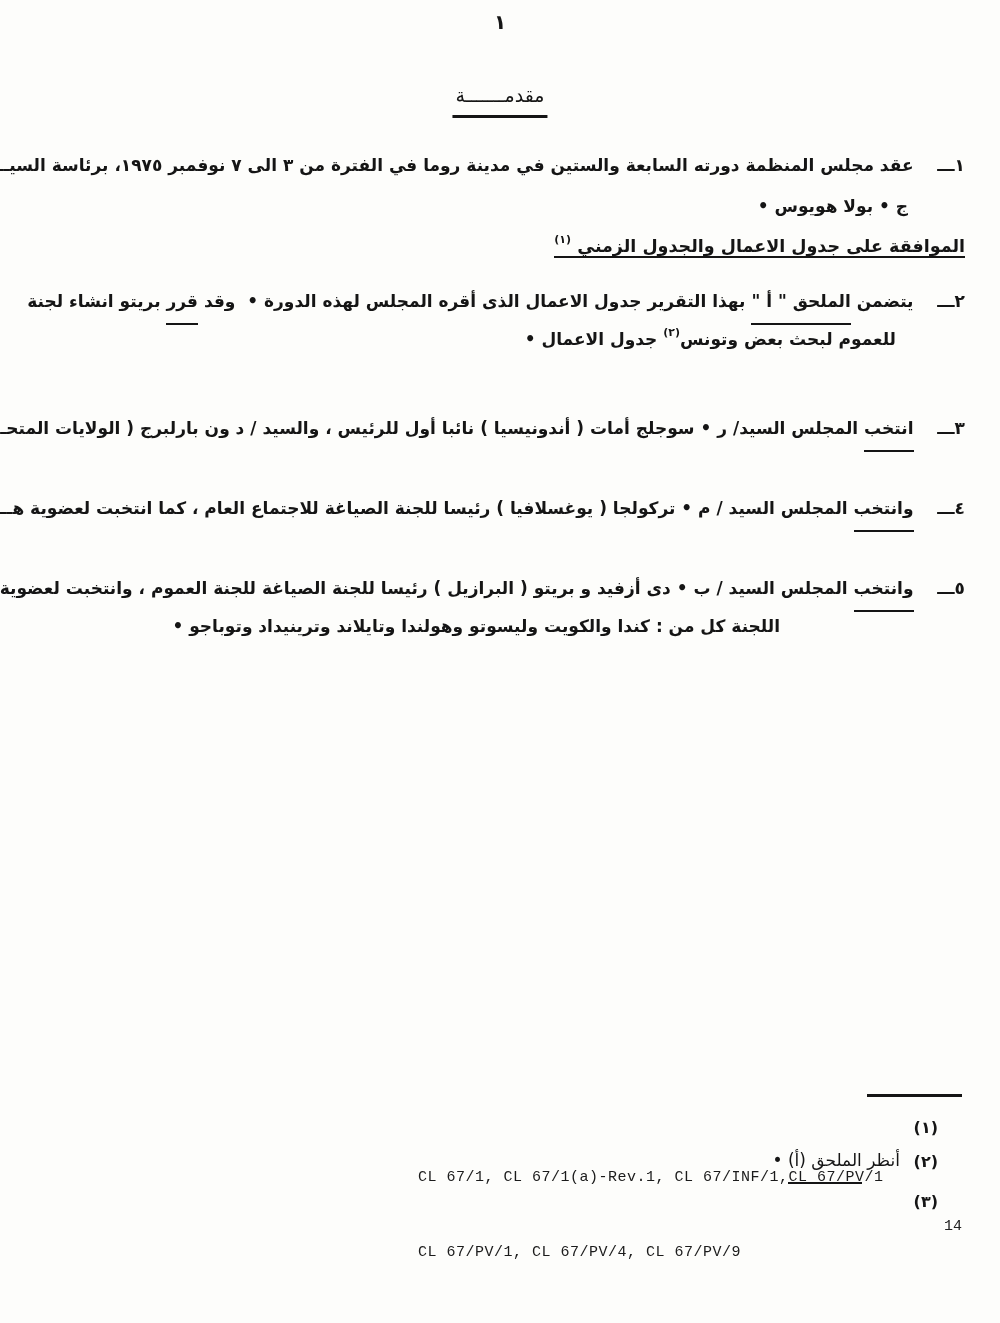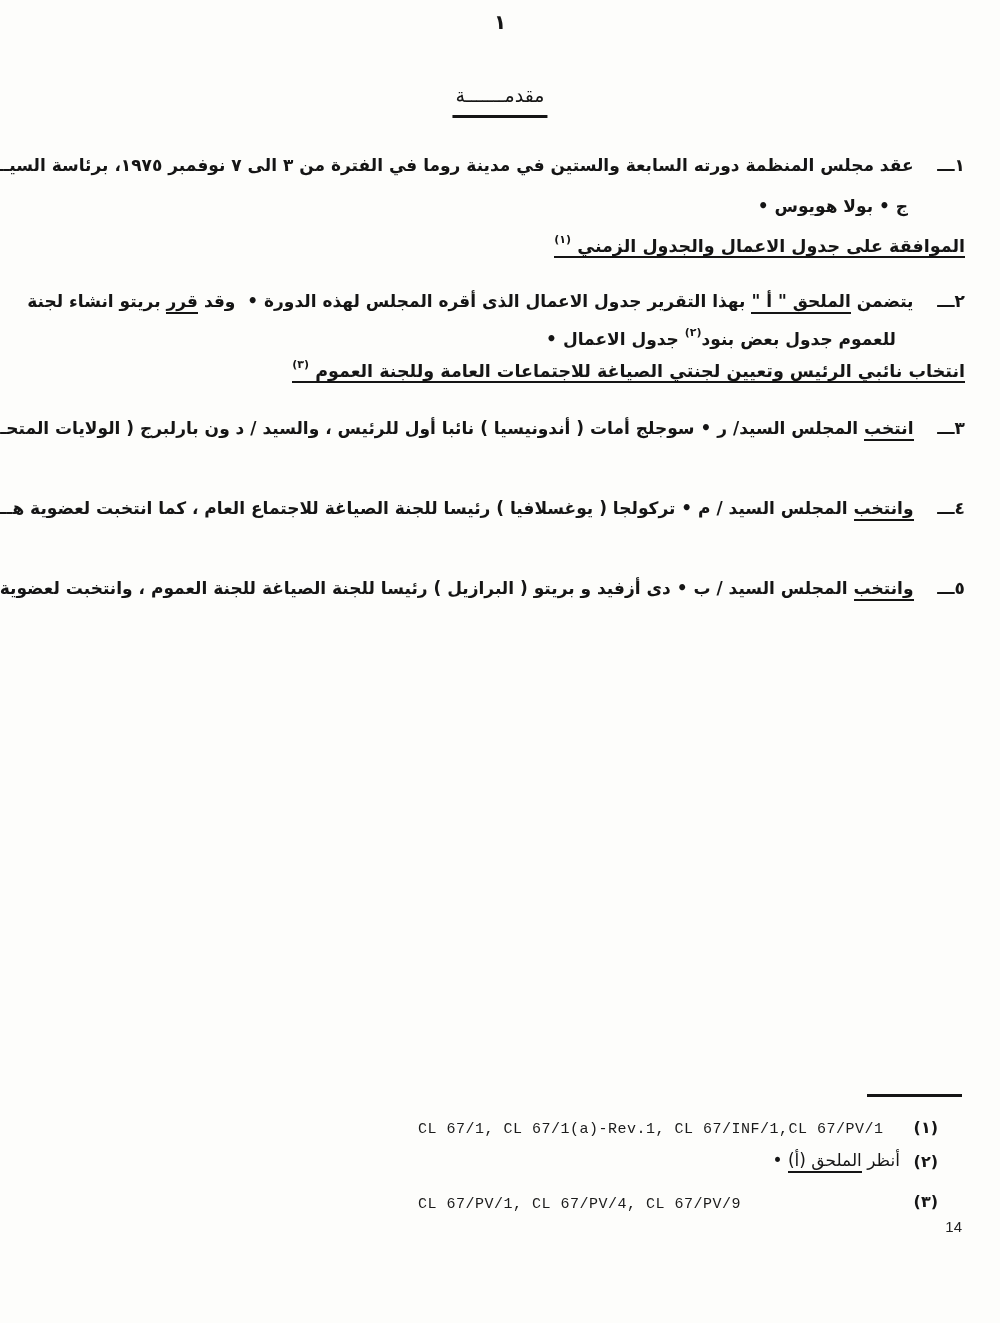--- a/index.html
+++ b/index.html
@@ -30,72 +30,73 @@
     white-space:pre;
     direction:rtl; font-weight:700;
   }
   .heading {
     position:absolute; right:35px;
     font-size:17.5px; font-weight:700;
     direction:rtl; white-space:pre;
     border-bottom:2.5px solid #151515;
   }
   sup { font-size:11px; position:relative; top:-2px; vertical-align:super; line-height:0; }
-  .u { border-bottom:2px solid currentColor; padding-bottom:1px; }
+  .u { border-bottom:2px solid currentColor; padding-bottom:12px; }
   
   .p1l2 { right:92px; }
   .p2l2 { right:104px; }
   .p5l2 { right:220px; }
   .fn-rule {
     position:absolute; top:1094px; right:38px;
     width:95px; height:2.5px; background:#151515;
   }
   .fn-marker {
     position:absolute; right:62px;
     font-size:16px; font-weight:700; direction:rtl; white-space:pre;
   }
   .fn-latin {
     position:absolute; left:418px;
     font-family:"Liberation Mono", "DejaVu Sans Mono", monospace;
     font-size:15px; letter-spacing:0.5px; white-space:pre; direction:ltr;
     color:#1b1b1b;
+    margin-top:48px;
   }
   .fn-ar {
     position:absolute; right:100px;
     font-size:17px; font-weight:400; direction:rtl; white-space:pre;
   }
   .pageno-bottom {
     position:absolute; top:1218px; right:38px;
-    font-size:15px; color:#222; font-family:Liberation Sans, sans-serif;
+    font-size:15px; color:#222; font-family:Liberation Mono, monospace;
   }
 </style>
 </head>
 <body>
 
 <div class="page">
 
   <div class="pageno-top ar">١</div>
 
   <div class="doc-title">مقدمـــــــة</div>
 
   <div class="line" style="top:153px"><span>١ـــ    عقد مجلس المنظمة دورته السابعة والستين في مدينة روما في الفترة من ٣ الى ٧ نوفمبر ١٩٧٥، برئاسة السيــــــد/</span></div>
   <div class="line p1l2" style="top:194px"><span>ج • بولا هويوس •</span></div>
 
   <div class="heading" style="top:236px"><span>الموافقة على جدول الاعمال والجدول الزمني </span><sup>(١)</sup></div>
 
   <div class="line" style="top:289px"><span>٢ـــ    يتضمن </span><span class="u">الملحق " أ "</span><span> بهذا التقرير جدول الاعمال الذى أقره المجلس لهذه الدورة •  وقد </span><span class="u">قرر</span><span> بريتو انشاء لجنة</span></div>
-  <div class="line p2l2" style="top:327px"><span>للعموم جدول بعض بنود</span><sup>(٢)</sup><span> جدول الاعمال •</span></div>
+  <div class="line p2l2" style="top:327px"><span>للعموم لبحث بعض وتونس</span><sup>(٢)</sup><span> جدول الاعمال •</span></div>
 
-  <div class="heading" style="top:361px"><span>انتخاب نائبي الرئيس وتعيين لجنتي الصياغة للاجتماعات العامة وللجنة العموم </span><sup>(٣)</sup></div>
 
   <div class="line" style="top:416px"><span>٣ـــ    </span><span class="u">انتخب</span><span> المجلس السيد/ ر • سوجلج أمات ( أندونيسيا ) نائبا أول للرئيس ، والسيد / د ون بارلبرج ( الولايات المتحــــدة</span></div>
 
   <div class="line" style="top:496px"><span>٤ـــ    </span><span class="u">وانتخب</span><span> المجلس السيد / م • تركولجا ( يوغسلافيا ) رئيسا للجنة الصياغة للاجتماع العام ، كما انتخبت لعضوية هــــــذه</span></div>
 
   <div class="line" style="top:576px"><span>٥ـــ    </span><span class="u">وانتخب</span><span> المجلس السيد / ب • دى أزفيد و بريتو ( البرازيل ) رئيسا للجنة الصياغة للجنة العموم ، وانتخبت لعضوية هـــذه</span></div>
+  <div class="line p5l2" style="top:614px"><span>اللجنة كل من : كندا والكويت وليسوتو وهولندا وتايلاند وترينيداد وتوباجو •</span></div>
 
   <div class="fn-rule"></div>
 
   <div class="fn-marker" style="top:1118px">(١)</div>
   <div class="fn-latin" style="top:1121px">CL 67/1, CL 67/1(a)-Rev.1, CL 67/INF/1,CL 67/PV/1</div>
 
   <div class="fn-marker" style="top:1152px">(٢)</div>
   <div class="fn-ar" style="top:1150px"><span>أنظر </span><span class="u">الملحق (أ)</span><span> •</span></div>
 
   <div class="fn-marker" style="top:1192px">(٣)</div>

